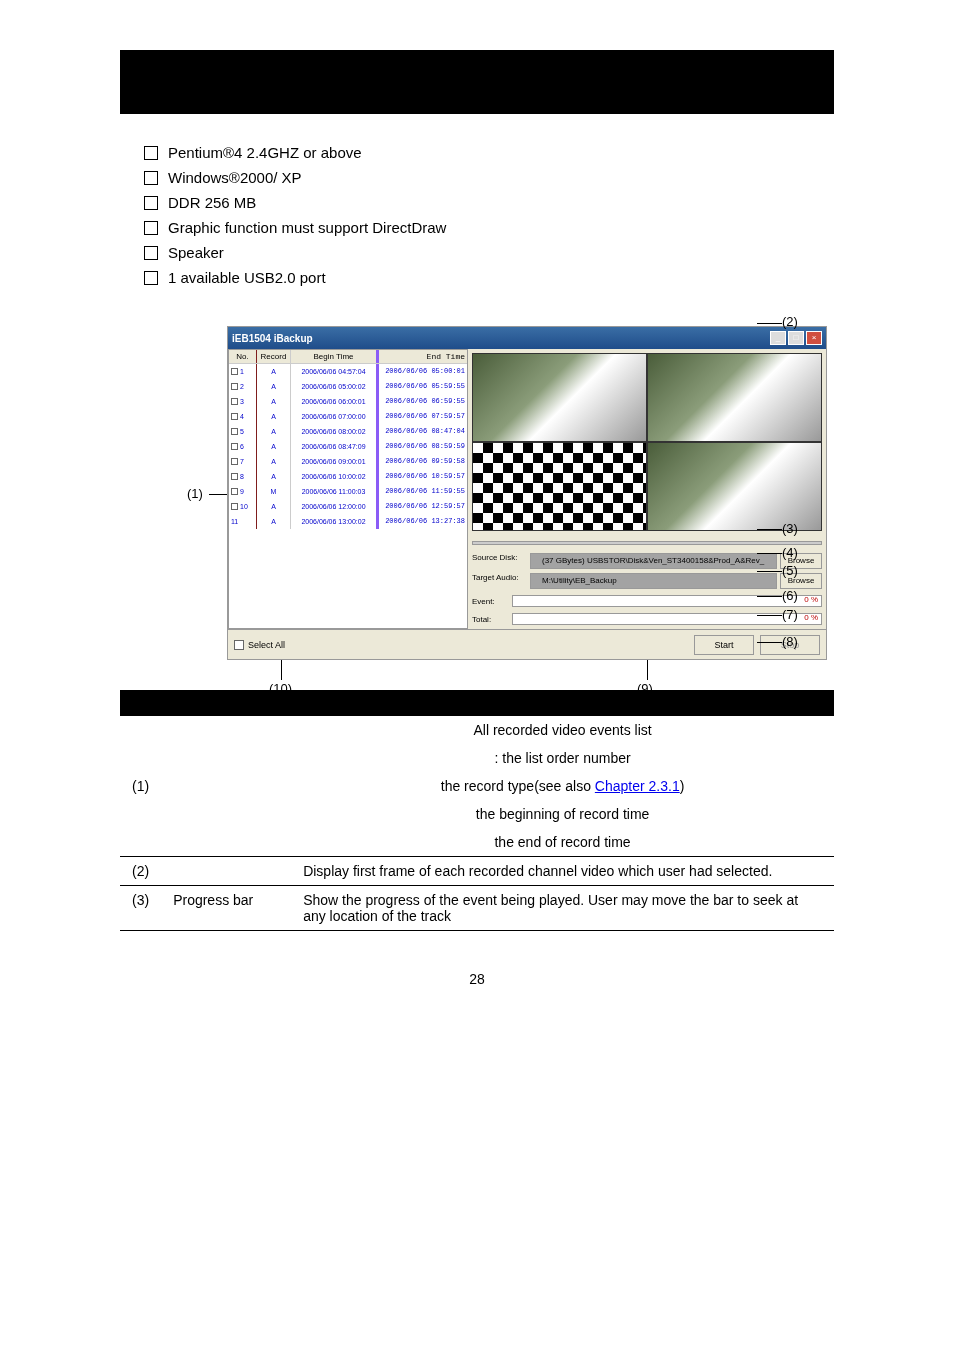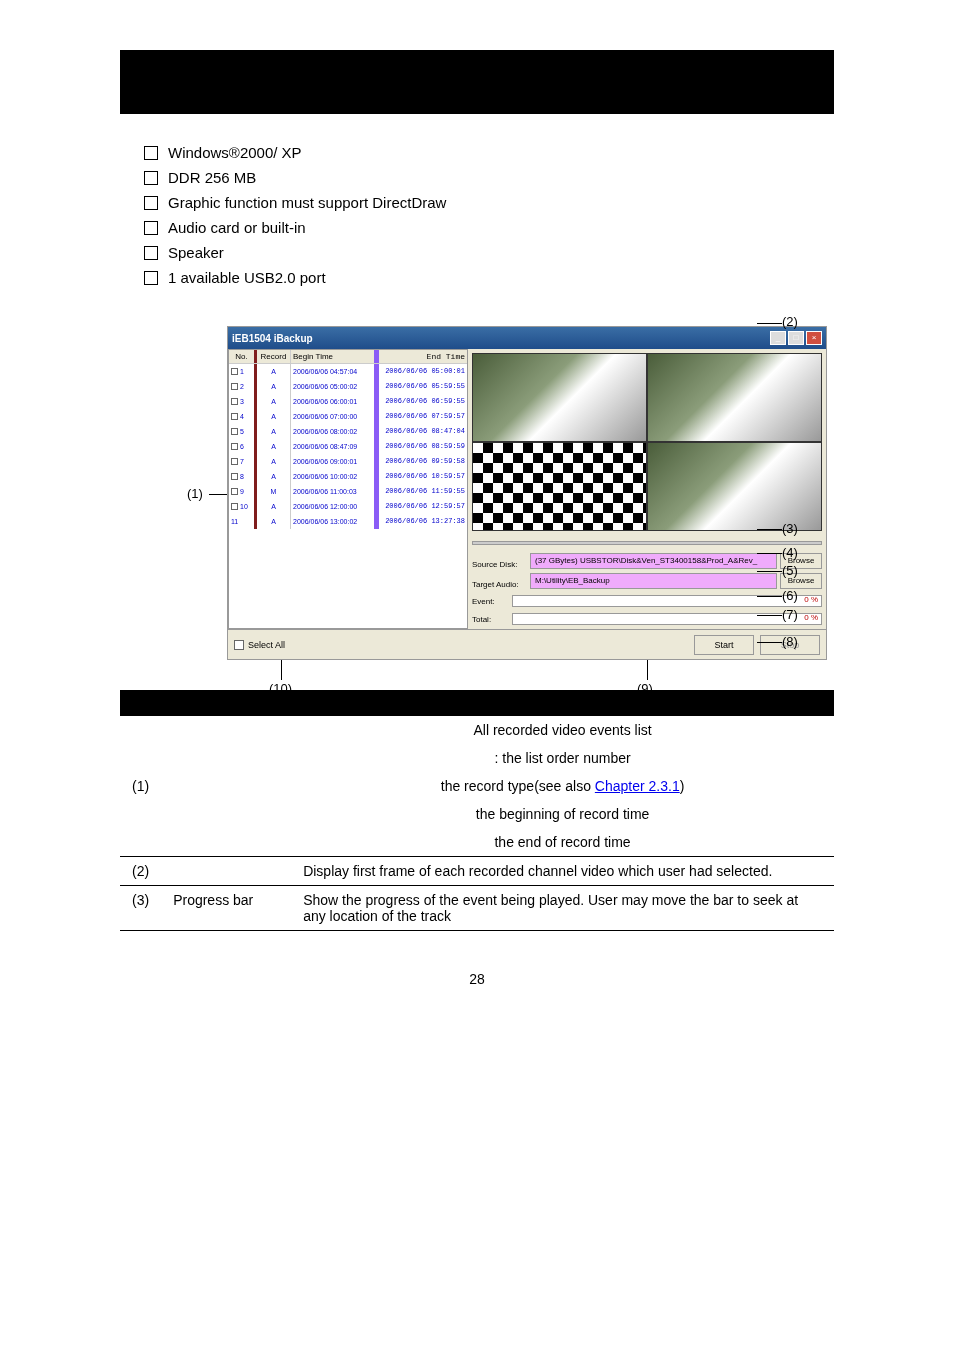--- a/index.html
+++ b/index.html
@@ -89,23 +89,23 @@
       border: 1px solid #999;
       margin: 0;
       overflow: hidden;
     }
     .table-header {
       display: flex;
       background: #ece9d8;
       border-bottom: 1px solid #ccc;
       font-size: 8px;
     }
-    .col-no { width: 28px; padding: 2px; border-right: 3px solid #7f1d1d; text-align: center; }
+    .col-no { width: 28px; padding: 2px; border-right: 1px solid #7f1d1d; text-align: center; }
     .col-rec { width: 34px; padding: 2px; border-right: 1px solid #ccc; text-align: center; }
-    .col-begin { width: 88px; padding: 2px; border-right: 5px solid #8b5cf6; }
+    .col-begin { width: 88px; padding: 2px; border-right: 3px solid #8b5cf6; text-align: center; }
     .col-end { width: 88px; padding: 2px; text-align: right; font-family: Liberation Mono, monospace; }
     .table-row {
       display: flex;
       font-size: 7px;
       color: #0000cc;
       line-height: 11px;
     }
     .table-row .col-no {
       display: flex;
       align-items: center;
@@ -142,33 +142,33 @@
       background: repeating-conic-gradient(#000 0% 25%, #fff 0% 50%) 0 0 / 20px 20px;
     }
     .slider-track {
       height: 4px;
       background: #ccc;
       border: 1px solid #999;
       margin: 8px 0 4px;
     }
     .path-row {
       display: flex;
-      align-items: flex-end;
+      align-items: flex-start;
       margin-top: 4px;
       font-size: 8px;
     }
     .path-label {
       width: 58px;
     }
     .path-input {
       flex: 1;
       height: 16px;
-      background: #f0abfc;
-      border: 1px solid #999;
-      padding: 0 4px;
+      background: #a3a3a3;
+      border: 1px solid #999;
+      padding: 0 11px;
       line-height: 14px;
       overflow: hidden;
       white-space: nowrap;
     }
     .browse-btn {
       width: 42px;
       height: 16px;
       background: #ece9d8;
       border: 1px solid #999;
       margin-left: 3px;
@@ -277,35 +277,35 @@
       margin-top: 40px;
       font-size: 14px;
     }
   </style>
 </head>
 <body>
 
 <div class="black-bar"></div>
 
 <ul class="req-list">
+  <li>
+      <span class="checkbox"></span>
+      <span>Pentium®4 2.4GHZ or above</span>
+    </li>
   <li>
       <span class="checkbox"></span>
       <span>Windows®2000/ XP</span>
     </li>
   <li>
       <span class="checkbox"></span>
       <span>DDR 256 MB</span>
     </li>
   <li>
       <span class="checkbox"></span>
       <span>Graphic function must support DirectDraw</span>
-    </li>
-  <li>
-      <span class="checkbox"></span>
-      <span>Audio card or built-in</span>
     </li>
   <li>
       <span class="checkbox"></span>
       <span>Speaker</span>
     </li>
   <li>
       <span class="checkbox"></span>
       <span>1 available USB2.0 port</span>
     </li>
 </ul>

